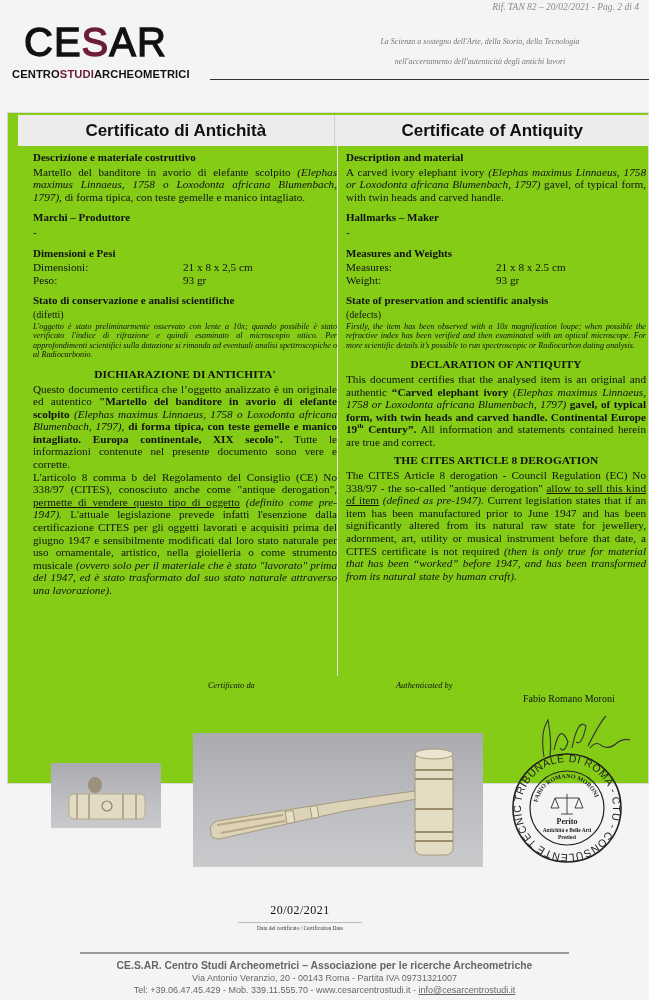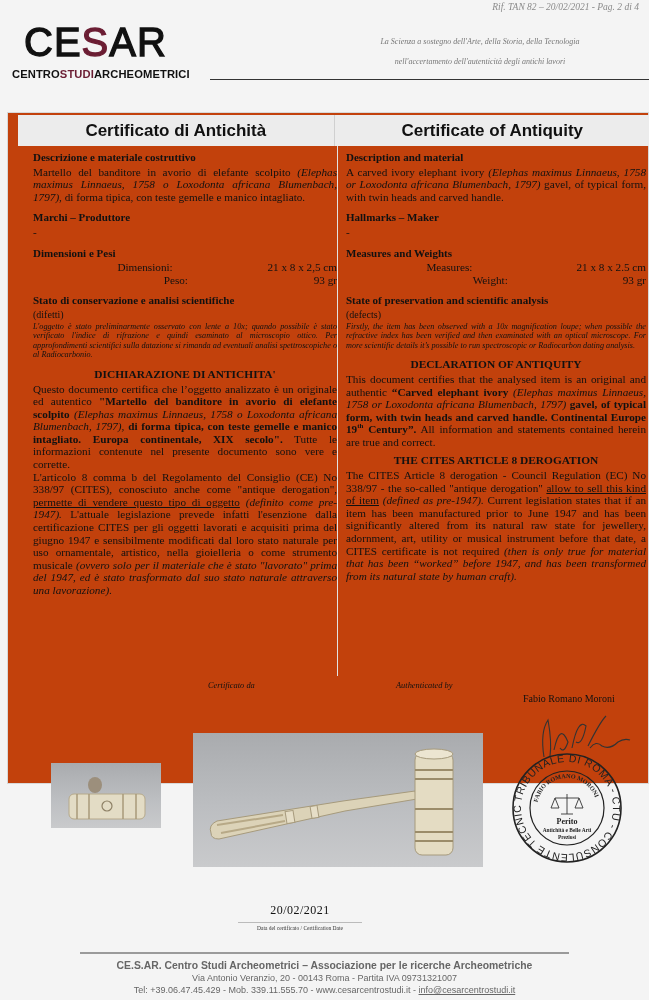--- a/index.html
+++ b/index.html
@@ -10,34 +10,34 @@
   .logo { position: absolute; left: 12px; top: 20px; width: 225px; }
   .logo-main { font-family: "Liberation Sans", sans-serif; font-size: 40px; font-weight: 400; letter-spacing: 1px; line-height: 44px; color: #111; margin-left: 12px; -webkit-text-stroke: 1.3px #111; }
   .logo-main .accent { color: #6b1d33; -webkit-text-stroke: 1.3px #6b1d33; }
   .logo-sub { font-family: "Liberation Sans", sans-serif; font-size: 11.2px; font-weight: 700; letter-spacing: 0.1px; margin-top: 4px; color: #111; }
   .logo-sub .accent { color: #6b1d33; }
   .tagline { position: absolute; left: 330px; width: 300px; text-align: center; font-family: Liberation Serif, serif; font-style: italic; font-size: 8px; color: #777; }
   .tag1 { top: 37px; }
   .tag2 { top: 57px; }
   .header-rule { position: absolute; left: 210px; right: 0; top: 79px; height: 1px; background: #333; }
 
-  .card { position: absolute; left: 7px; top: 112px; width: 642px; height: 672px; background: #c2410c; border: 1px solid #d8d8d8; }
+  .card { position: absolute; left: 7px; top: 112px; width: 642px; height: 672px; background: #84cc16; border: 1px solid #d8d8d8; }
   .title-bar { position: absolute; left: 10px; top: 2px; width: 632px; height: 31px; background: #ececec; display: flex; }
   .title-bar .t { flex: 1; text-align: center; font-family: "Liberation Sans", sans-serif; font-size: 17px; font-weight: 700; line-height: 31px; color: #111; }
   .title-bar .t + .t { border-left: 1px solid #d0d0d0; }
 
   .col { position: absolute; top: 38px; width: 304px; font-size: 11.2px; line-height: 12.6px; }
   .col.left { left: 17px; margin-left: 8px; }
   .col.right { left: 338px; width: 300px; }
   .divider { position: absolute; left: 329px; top: 33px; width: 1px; height: 530px; background: #e2e2e2; }
 
   .h { font-weight: 700; font-size: 11px; margin-bottom: 2px; }
   .p { text-align: justify; }
   .sec { margin-bottom: 8px; }
-  .kv { display: flex; justify-content: flex-end; }
+  .kv { display: flex; }
   .kv .k { width: 150px; }
   .small { font-size: 8.2px; line-height: 9.6px; font-style: italic; text-align: justify; }
   .def { font-size: 10px; }
   .center-h { font-weight: 700; text-align: center; font-size: 11.4px; margin: 6px 0 2px; }
   i { font-style: italic; }
   b { font-weight: 700; }
   u { text-decoration: underline; }
   sup { font-size: 7px; vertical-align: super; line-height: 0; }
 
   .sig-label { position: absolute; font-size: 8.4px; font-style: italic; }

